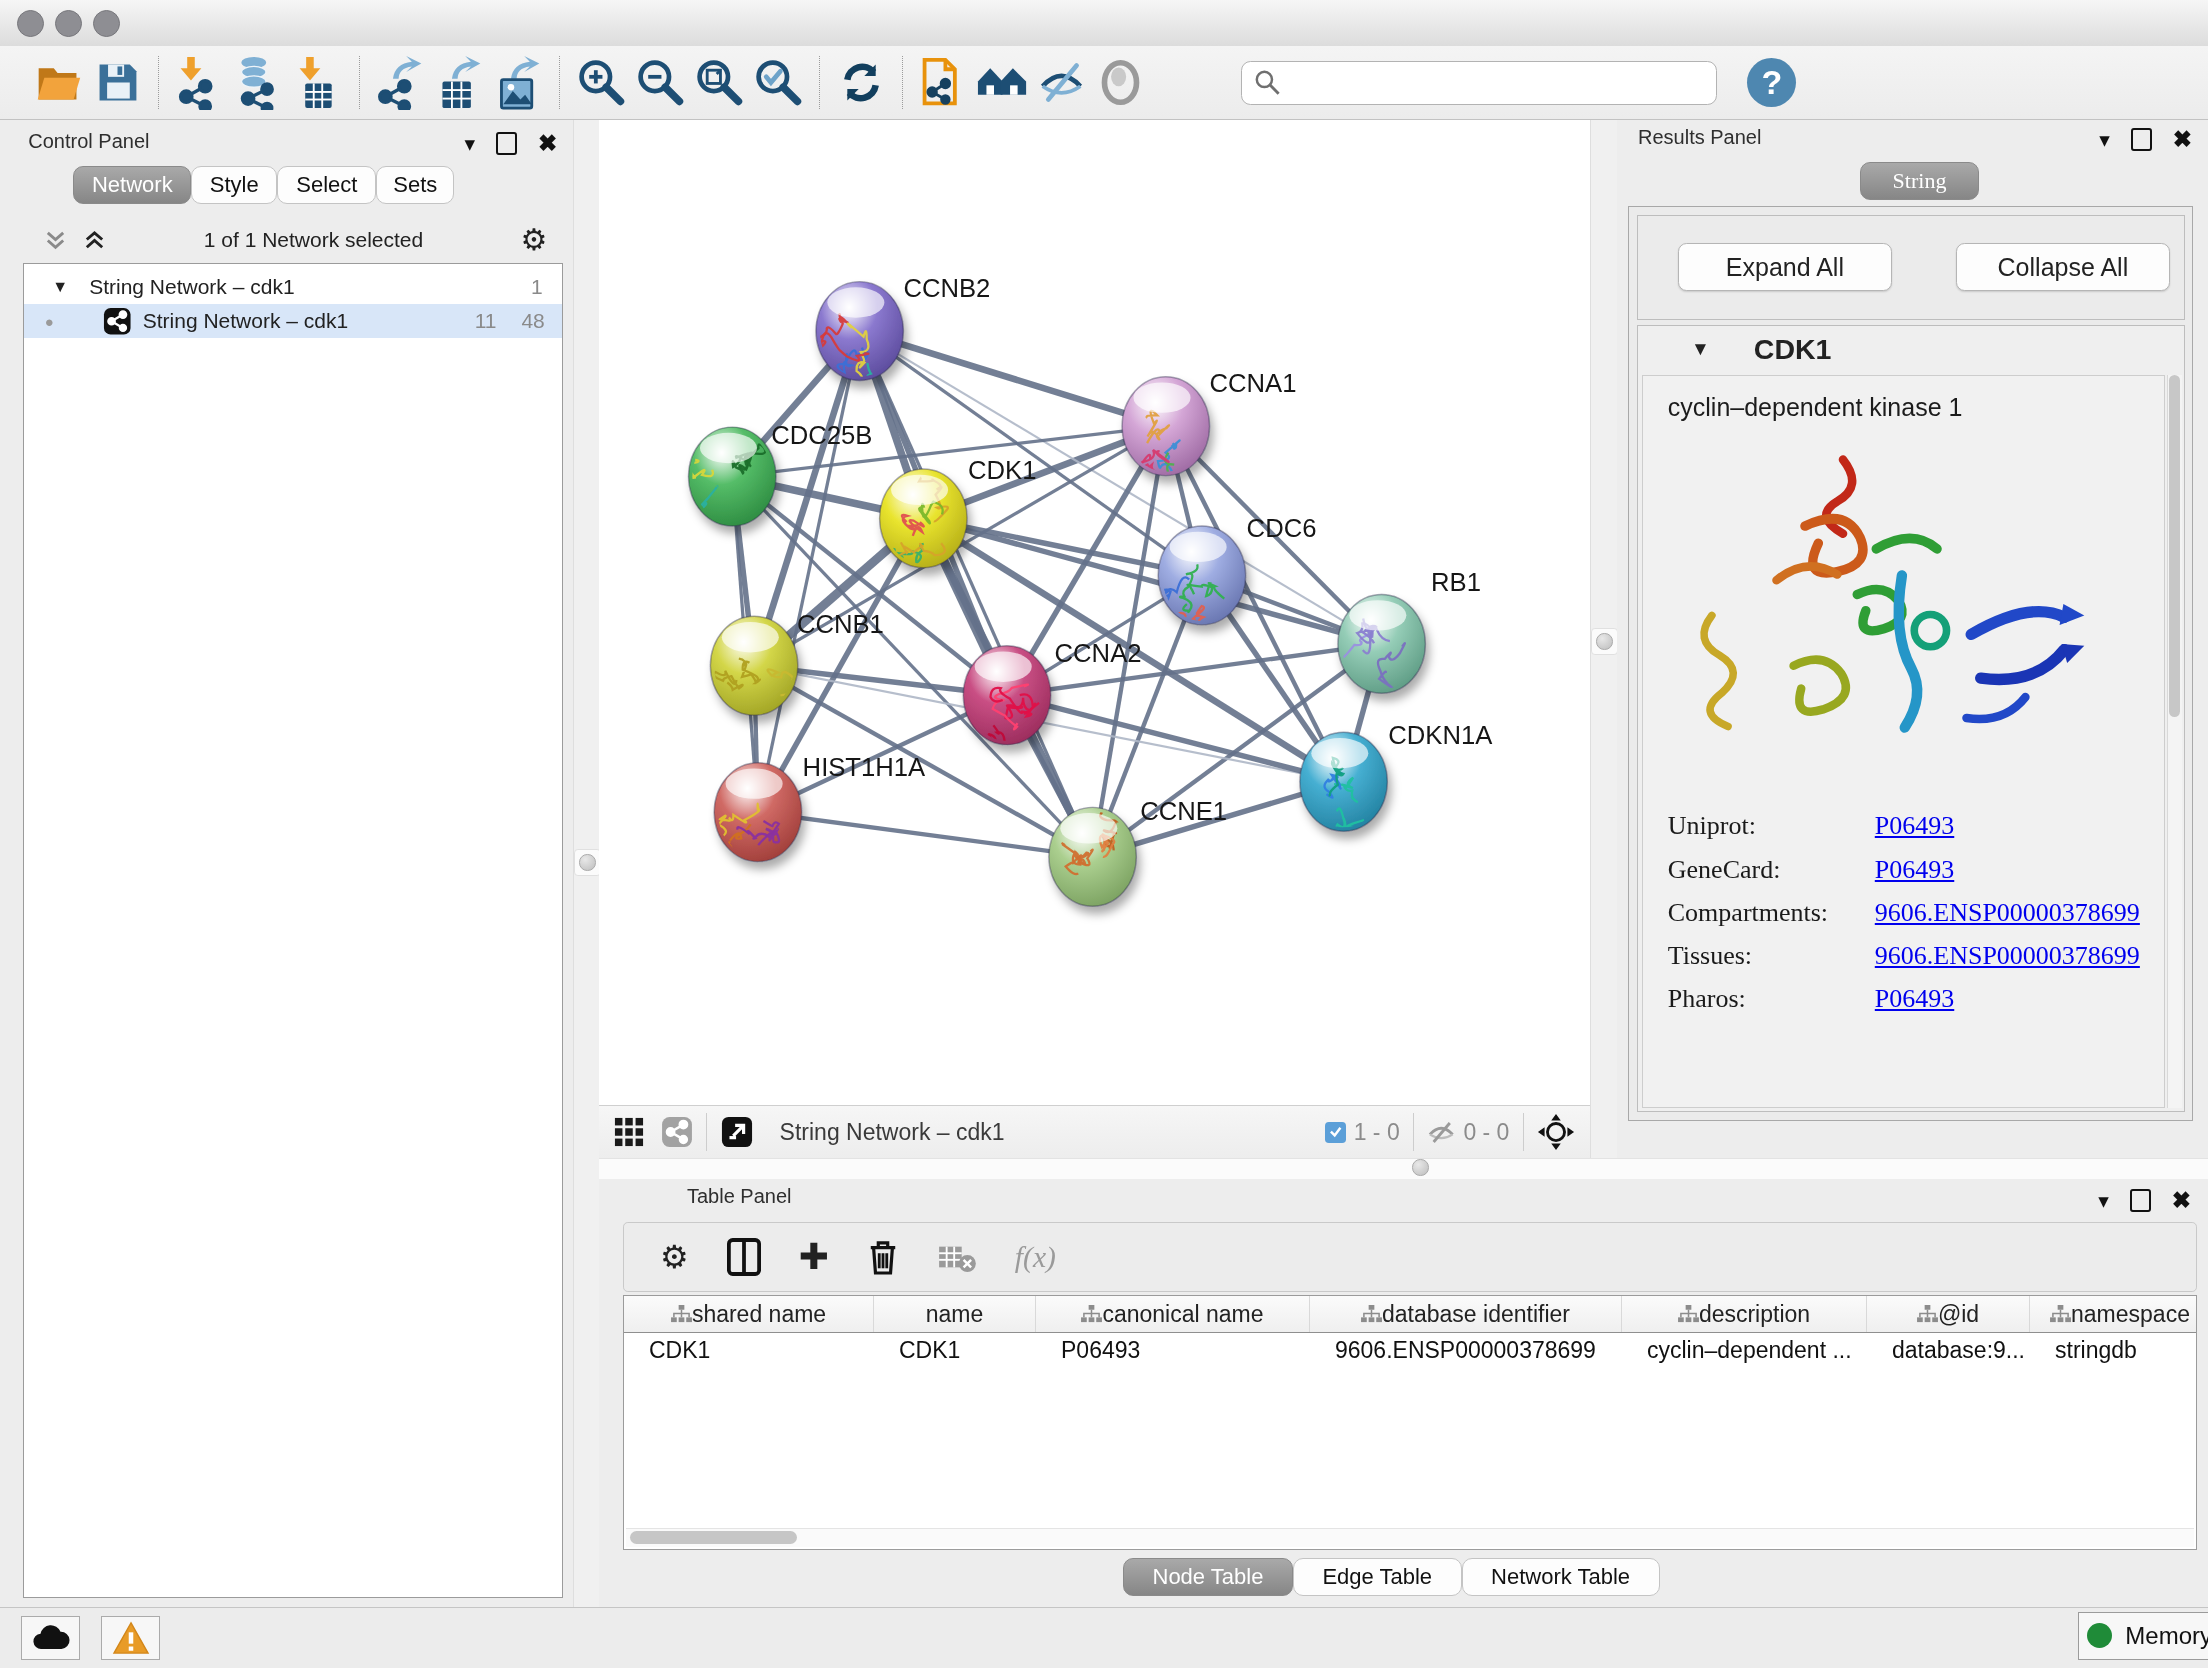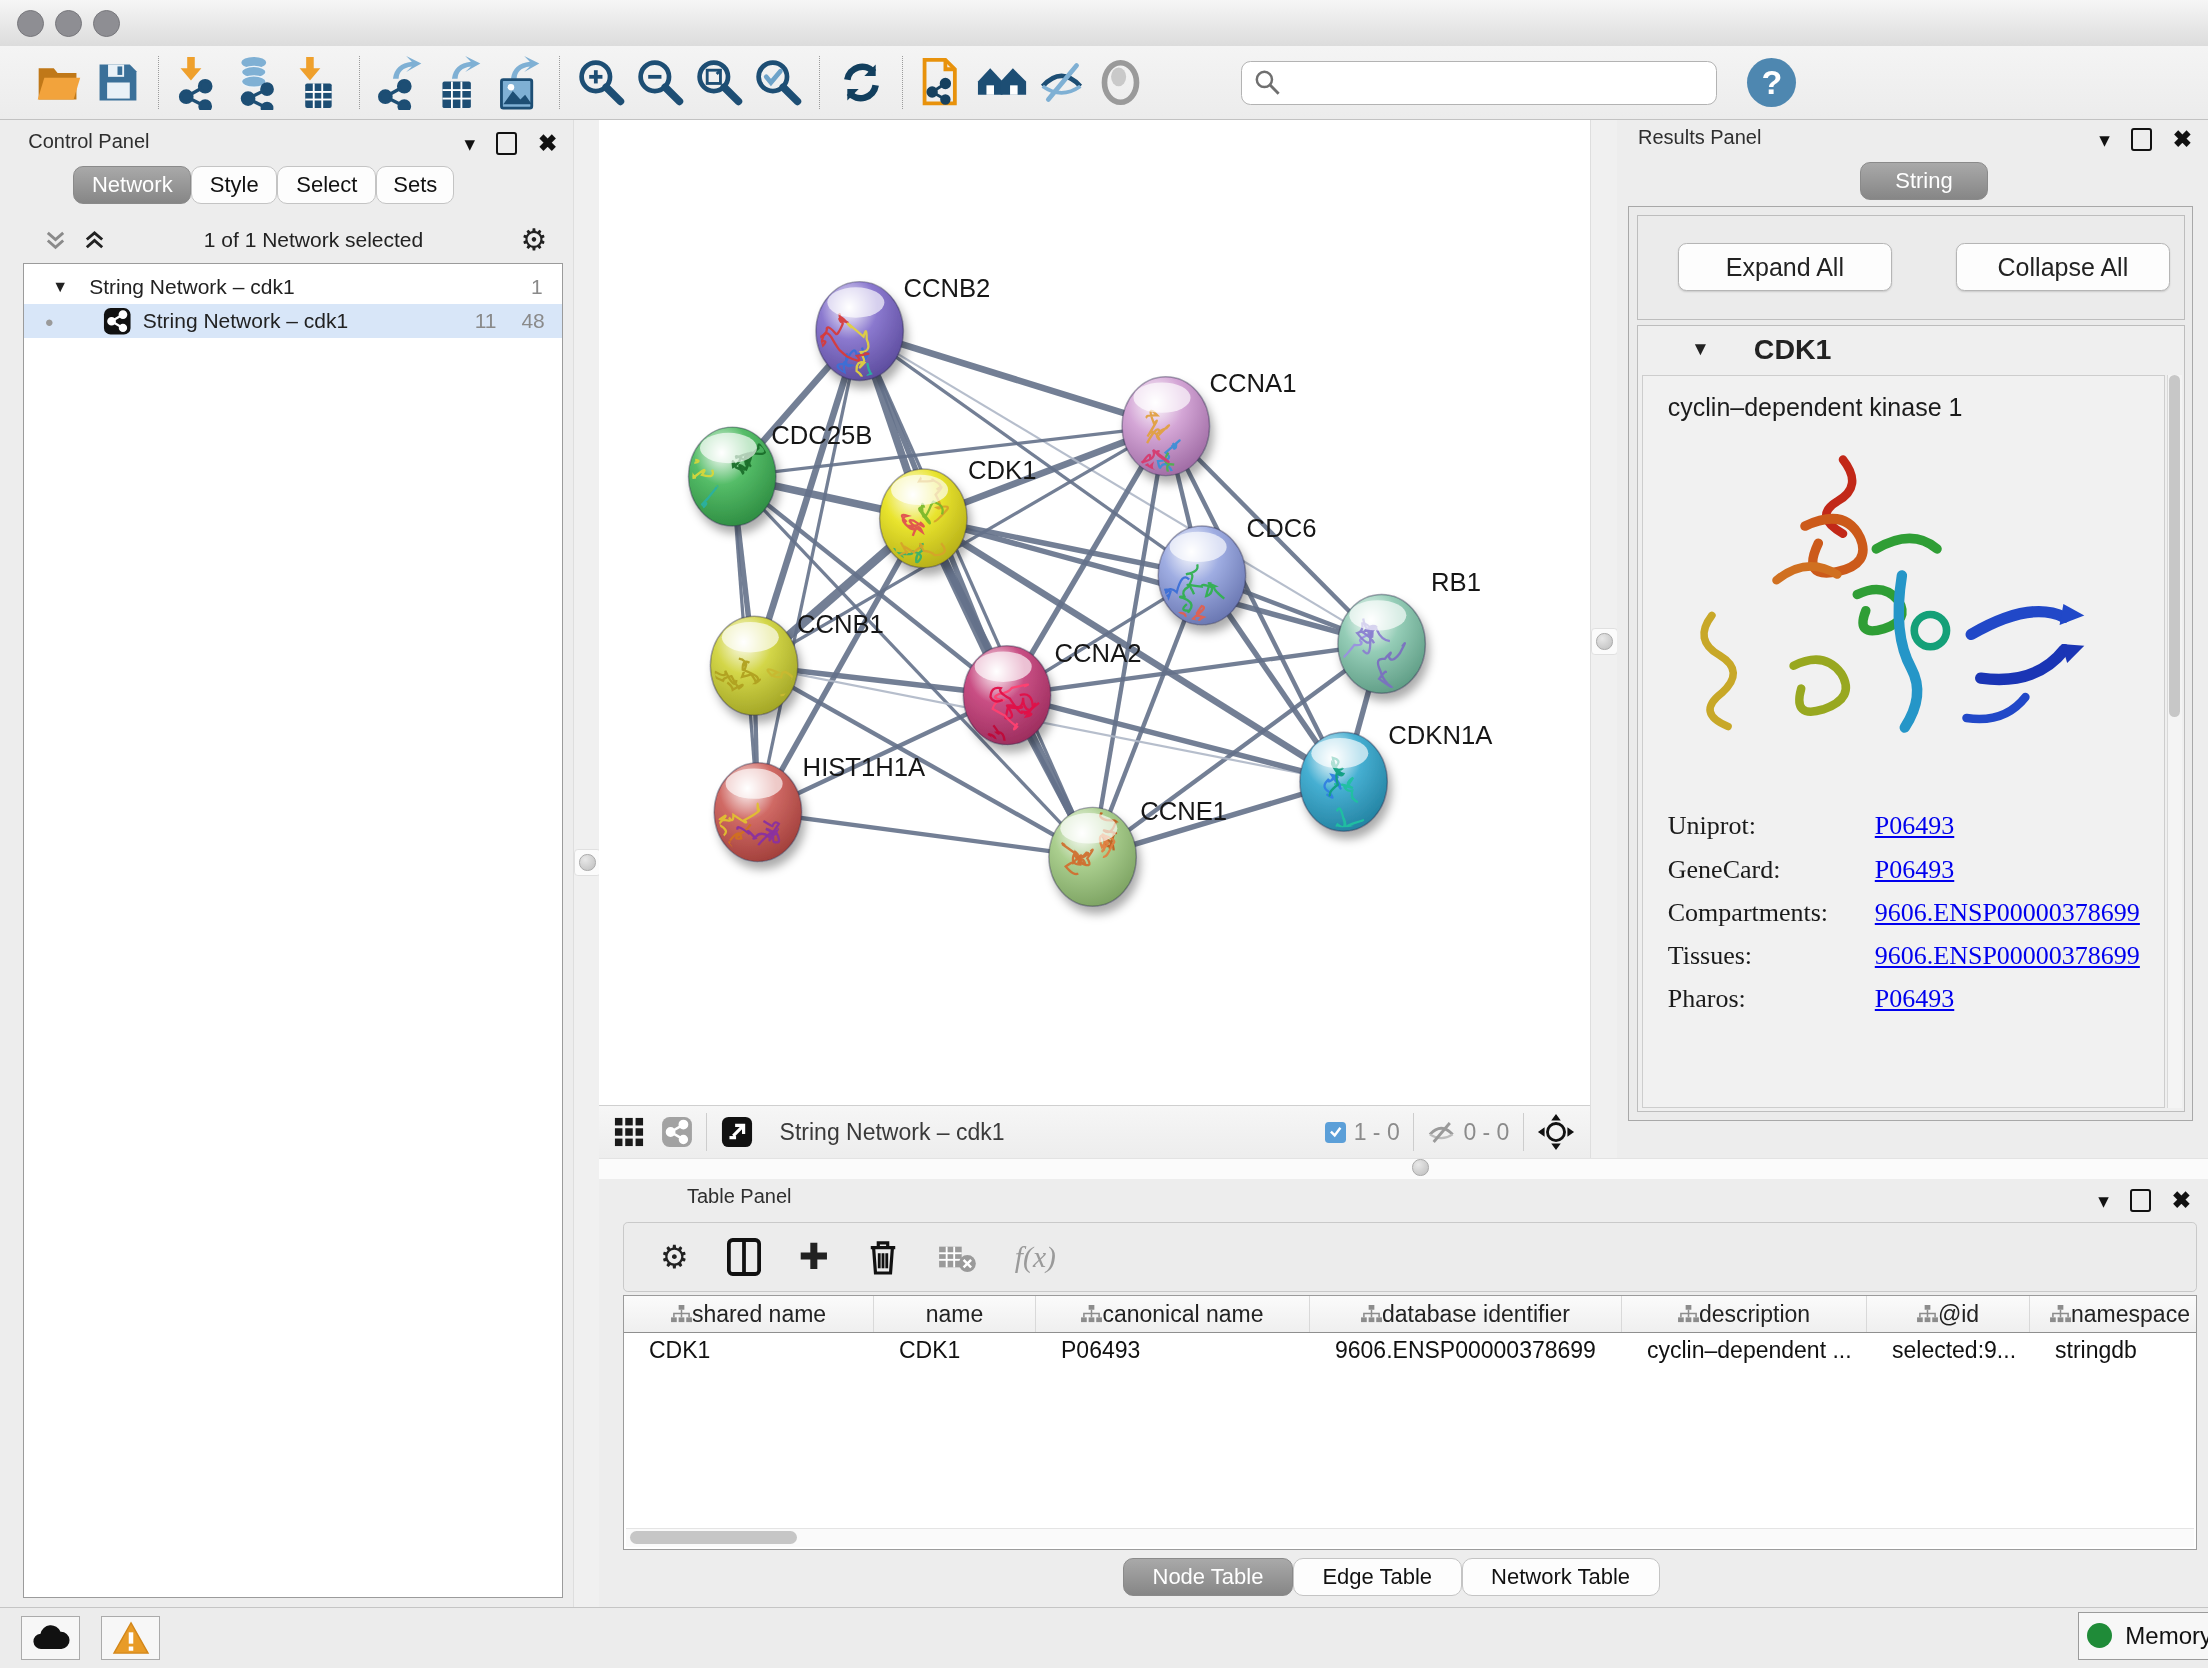--- a/index.html
+++ b/index.html
@@ -686,21 +686,21 @@
       </span>
   </div>
 
   <div id="results-panel">
     <div class="panel-title abs" style="left:21px;top:5.7px">Results Panel</div>
     <div class="panel-icons" style="right:17px;top:7.6px">
       <span class="icon-menu">▾</span>
       <span class="icon-float"></span>
       <span class="icon-close">✖</span>
     </div>
-    <span class="tab sel abs" style="left:243px;top:42px;width:128px;">String</span>
+    <span class="tab sel abs" style="left:243px;top:42px;width:119px;font-family:Liberation Serif, serif;">String</span>
 
     <div id="rp-box">
       <div id="rp-buttons">
         <span class="rp-btn">Expand All</span>
         <span class="rp-btn">Collapse All</span>
       </div>
       <div id="rp-section">
         <div id="rp-sec-head">
           <span style="font-size:19px;">▼</span>
           <span>CDK1</span>
@@ -890,21 +890,21 @@
             </svg>
             <span>namespace</span>
           </div>
         </div>
       <div id="tp-row">
           <div class="td" style="width: 250px;">CDK1</div>
           <div class="td" style="width: 162px;">CDK1</div>
           <div class="td" style="width: 274px;">P06493</div>
           <div class="td" style="width: 312px;">9606.ENSP00000378699</div>
           <div class="td" style="width: 245px;">cyclin–dependent ...</div>
-          <div class="td" style="width: 163px;">selected:9...</div>
+          <div class="td" style="width: 163px;">database:9...</div>
           <div class="td" style="width: 181px;">stringdb</div>
         </div>
       <div id="tp-hscroll">
         <div id="tp-hthumb"></div>
       </div>
     </div>
 
     <div id="tp-tabs">
       <span class="tab sel">Node Table</span>
       <span class="tab">Edge Table</span>

